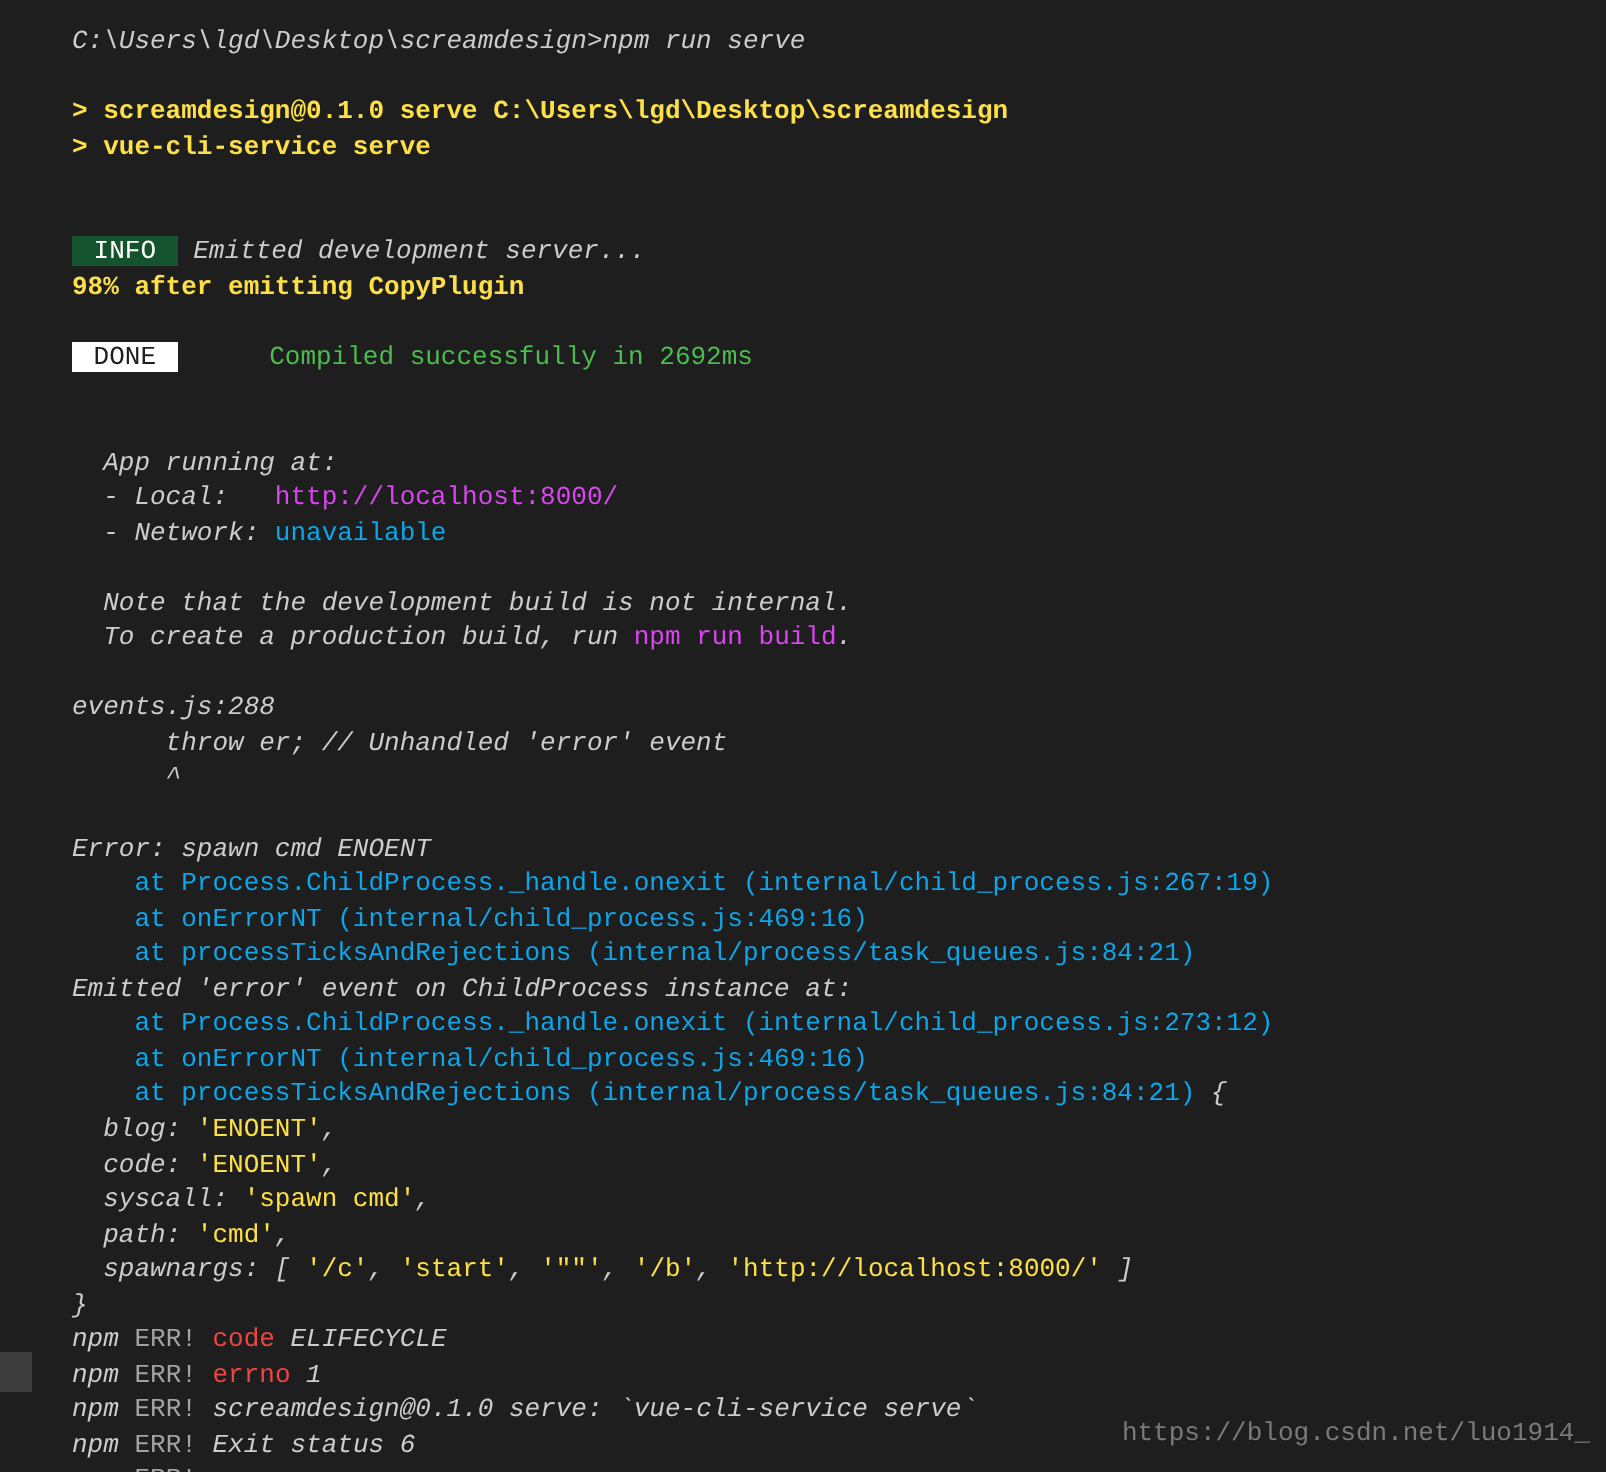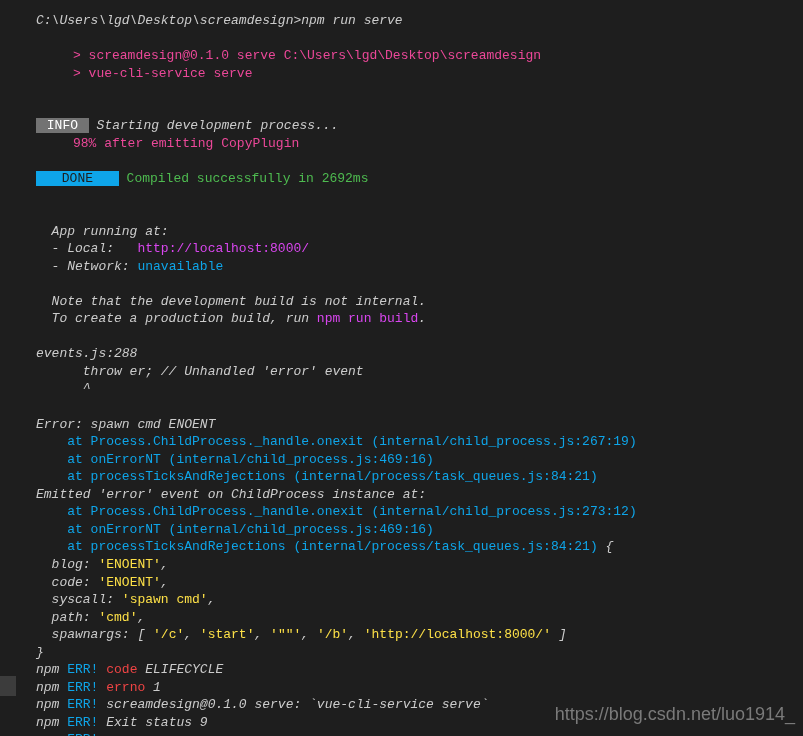--- a/index.html
+++ b/index.html
@@ -25,78 +25,78 @@
       top: 676px;
       width: 16px;
       height: 20px;
       background: #3c3c3c;
     }
     .line {
       white-space: pre;
       min-height: 17px;
     }
     .bold {
-      font-weight: normal;
-      color: #ec4899;
-      margin-left: 37px;
+      font-weight: bold;
+      color: #fde047;
     }
     .white {
       color: #cccccc;
       font-style: italic;
     }
     .dim {
       color: #0ea5e9;
     }
     .green {
       color: #4ebb50;
+      padding-left: 38px;
     }
     .cyan {
       color: #d946ef;
     }
     .yellow {
       color: #fde047;
     }
     .red {
-      color: #0ea5e9;
+      color: #a3a3a3;
     }
     .magenta {
       color: #ef4444;
     }
     .blue-bg {
-      background: #737373;
+      background: #14532d;
       color: #fff;
       padding: 0 3px;
       text-align: center;
     }
     .green-bg {
-      background: #0ea5e9;
+      background: #ffffff;
       color: #1e1e1e;
-      padding: 0 18px;
+      padding: 0 3px;
     }
     .watermark {
       position: absolute;
       right: 8px;
       bottom: 10px;
       color: #7a7a7a;
-      font-size: 18px;
-      font-family: Liberation Sans, sans-serif;
+      font-size: 13px;
+      font-family: Liberation Mono, monospace;
     }
   </style>
 </head>
 <body>
 
 <div class="left-gutter"></div>
 
 <div class="line"><span class="white">C:\Users\lgd\Desktop\screamdesign&gt;</span><span class="white">npm run serve</span></div>
 <div class="line"> </div>
 <div class="line bold">&gt; screamdesign@0.1.0 serve C:\Users\lgd\Desktop\screamdesign</div>
 <div class="line bold">&gt; vue-cli-service serve</div>
 <div class="line"> </div>
 <div class="line"> </div>
-<div class="line"><span class="blue-bg"> INFO </span><span class="white"> Starting development process...</span></div>
+<div class="line"><span class="blue-bg"> INFO </span><span class="white"> Emitted development server...</span></div>
 <div class="line bold">98% after emitting CopyPlugin</div>
 <div class="line"> </div>
 <div class="line"><span class="green-bg"> DONE </span><span class="green"> Compiled successfully in 2692ms</span></div>
 <div class="line"> </div>
 <div class="line"> </div>
 <div class="line white">  App running at:</div>
 <div class="line"><span class="white">  - Local:   </span><span class="cyan">http://localhost:8000/</span></div>
 <div class="line"><span class="white">  - Network: </span><span class="dim">unavailable</span></div>
 <div class="line"> </div>
 <div class="line white">  Note that the development build is not internal.</div>
@@ -116,16 +116,16 @@
 <div class="line"><span class="dim">    at processTicksAndRejections (internal/process/task_queues.js:84:21)</span><span class="white"> {</span></div>
 <div class="line"><span class="white">  blog: </span><span class="yellow">'ENOENT'</span><span class="white">,</span></div>
 <div class="line"><span class="white">  code: </span><span class="yellow">'ENOENT'</span><span class="white">,</span></div>
 <div class="line"><span class="white">  syscall: </span><span class="yellow">'spawn cmd'</span><span class="white">,</span></div>
 <div class="line"><span class="white">  path: </span><span class="yellow">'cmd'</span><span class="white">,</span></div>
 <div class="line"><span class="white">  spawnargs: [ </span><span class="yellow">'/c'</span><span class="white">, </span><span class="yellow">'start'</span><span class="white">, </span><span class="yellow">'""'</span><span class="white">, </span><span class="yellow">'/b'</span><span class="white">, </span><span class="yellow">'http://localhost:8000/'</span><span class="white"> ]</span></div>
 <div class="line white">}</div>
 <div class="line"><span class="white">npm</span> <span class="red">ERR!</span><span class="magenta"> code</span><span class="white"> ELIFECYCLE</span></div>
 <div class="line"><span class="white">npm</span> <span class="red">ERR!</span><span class="magenta"> errno</span><span class="white"> 1</span></div>
 <div class="line"><span class="white">npm</span> <span class="red">ERR!</span><span class="white"> screamdesign@0.1.0 serve: `vue-cli-service serve`</span></div>
-<div class="line"><span class="white">npm</span> <span class="red">ERR!</span><span class="white"> Exit status 9</span></div>
+<div class="line"><span class="white">npm</span> <span class="red">ERR!</span><span class="white"> Exit status 6</span></div>
 <div class="line"><span class="white">npm</span> <span class="red">ERR!</span></div>
 
 <div class="watermark">https://blog.csdn.net/luo1914_</div>
 
 </body></html>

